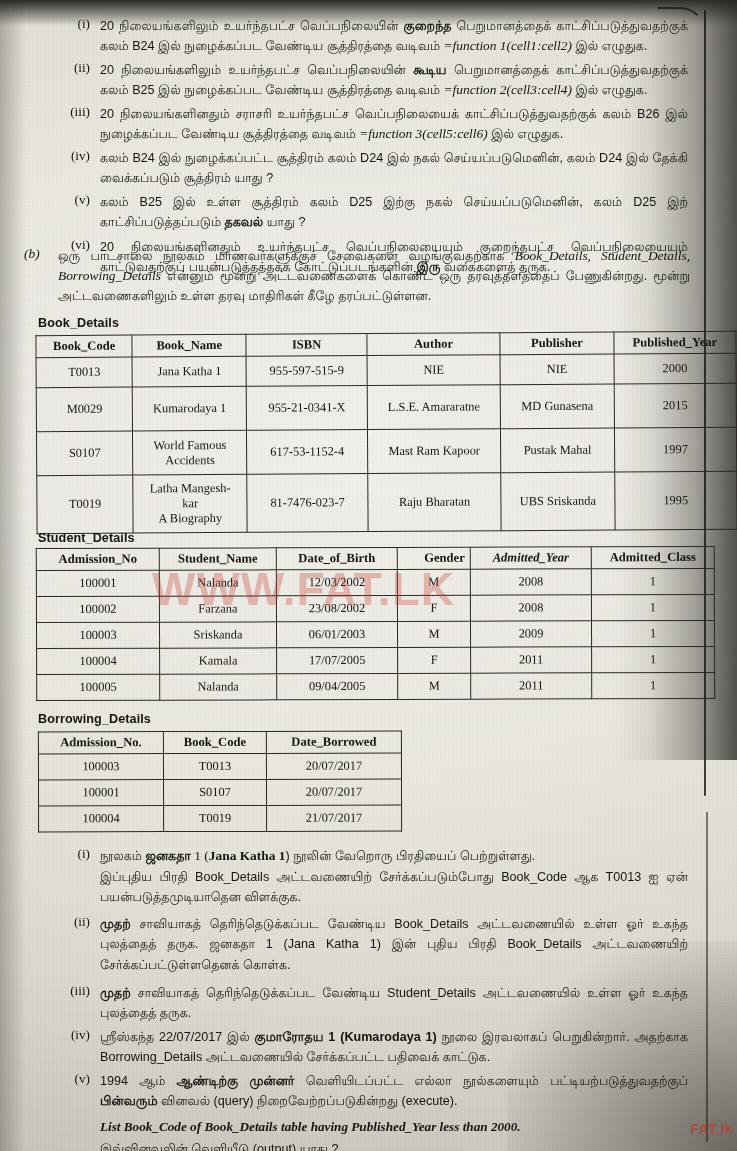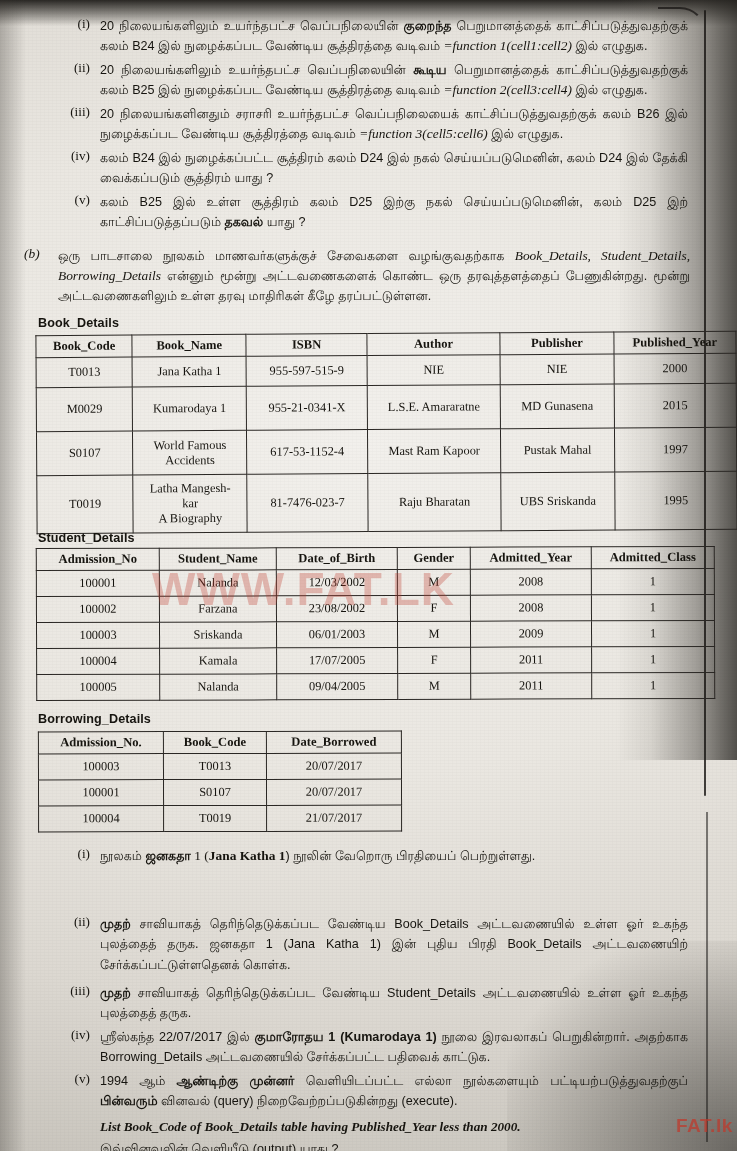--- a/index.html
+++ b/index.html
@@ -170,21 +170,21 @@
     left: 152px;
     top: 562px;
     font-size: 46px;
     letter-spacing: 1px;
     opacity: .30;
     z-index: 6;
   }
   #wm-corner {
     right: 4px;
     bottom: 14px;
-    font-size: 19px;
+    font-size: 14px;
     letter-spacing: .6px;
     opacity: .72;
     z-index: 6;
   }
 </style>
 </head>
 <body>
 
 <div id="page">
 
@@ -228,20 +228,26 @@
       </div>
     </div>
 
     <div class="q-block" style="left:48px; top:192px; width:640px;">
       <span class="roman">(v)</span>
       <div class="qtext">
         <span class="tam">கலம் B25 இல் உள்ள சூத்திரம் கலம் D25 இற்கு நகல் செய்யப்படுமெனின், கலம் D25 இற் காட்சிப்படுத்தப்படும் </span><span class="tam b">தகவல்</span><span class="tam"> யாது ?</span>
       </div>
     </div>
 
+    <div class="q-block" style="left:48px; top:207px; width:640px;">
+      <span class="roman" style="top:30px;">(vi)</span>
+      <div class="qtext" style="padding-top:30px;">
+        <span class="tam">20 நிலையங்களினதும் உயர்ந்தபட்ச வெப்பநிலையையும் குறைந்தபட்ச வெப்பநிலையையும் காட்டுவதற்குப் பயன்படுத்தத்தக்க கோட்டுப்படங்களின் </span><span class="tam b">இரு</span><span class="tam"> வகைகளைத் தருக.</span>
+      </div>
+    </div>
 
     <div class="q-block" style="left:18px; top:246px; width:672px;">
       <span class="part-label">(b)</span>
       <div style="margin-left:40px; font-size:13.4px; line-height:1.5; text-align:justify;">
         <span class="tam">ஒரு பாடசாலை நூலகம் மாணவர்களுக்குச் சேவைகளை வழங்குவதற்காக </span><span class="it">Book_Details, Student_Details,</span>
         <span class="it">Borrowing_Details</span><span class="tam"> என்னும் மூன்று அட்டவணைகளைக் கொண்ட ஒரு தரவுத்தளத்தைப் பேணுகின்றது. மூன்று</span>
         <span class="tam">அட்டவணைகளிலும் உள்ள தரவு மாதிரிகள் கீழே தரப்பட்டுள்ளன.</span>
       </div>
     </div>
 
@@ -298,22 +304,22 @@
 
     <div style="position:absolute; left:38px; top:531px;" class="tbl-caption">Student_Details</div>
 
     <div id="tbl-stud-wrap" style="left:36px; top:547px;">
       <table class="data" id="tbl-stud">
         <thead>
             <tr>
               <th style="width: 112px;">Admission_No</th>
               <th style="width: 106px;">Student_Name</th>
               <th style="width: 110px;">Date_of_Birth</th>
-              <th style="width: 62px;">Gender</th>
-              <th style="width: 110px;">Admitted_Year</th>
+              <th style="width: 62px; text-align: right;">Gender</th>
+              <th style="width: 110px; font-style: italic;">Admitted_Year</th>
               <th style="width: 112px;">Admitted_Class</th>
             </tr>
           </thead>
         <tbody>
             <tr style="height: 26px;">
               <td>100001</td>
               <td>Nalanda</td>
               <td>12/03/2002</td>
               <td>M</td>
               <td>2008</td>
@@ -383,20 +389,21 @@
               <td>21/07/2017</td>
             </tr>
           </tbody>
       </table>
     </div>
 
     <div class="q-block" style="left:48px; top:846px; width:640px;">
       <span class="roman">(i)</span>
       <div class="qtext">
         <span class="tam">நூலகம் </span><span class="tam b">ஜனகதா</span><span> 1 (</span><span class="b">Jana Katha 1</span><span class="tam">) நூலின் வேறொரு பிரதியைப் பெற்றுள்ளது.</span>
+        <div class="tam" style="margin-top:2px;">இப்புதிய பிரதி Book_Details அட்டவணையிற் சேர்க்கப்படும்போது Book_Code ஆக T0013 ஐ ஏன் பயன்படுத்தமுடியாதென விளக்குக.</div>
       </div>
     </div>
 
     <div class="q-block" style="left:48px; top:914px; width:640px;">
       <span class="roman">(ii)</span>
       <div class="qtext">
         <span class="tam b">முதற்</span><span class="tam"> சாவியாகத் தெரிந்தெடுக்கப்பட வேண்டிய Book_Details அட்டவணையில் உள்ள ஓர் உகந்த புலத்தைத் தருக. ஜனகதா 1 (Jana Katha 1) இன் புதிய பிரதி Book_Details அட்டவணையிற் சேர்க்கப்பட்டுள்ளதெனக் கொள்க.</span>
       </div>
     </div>
 

